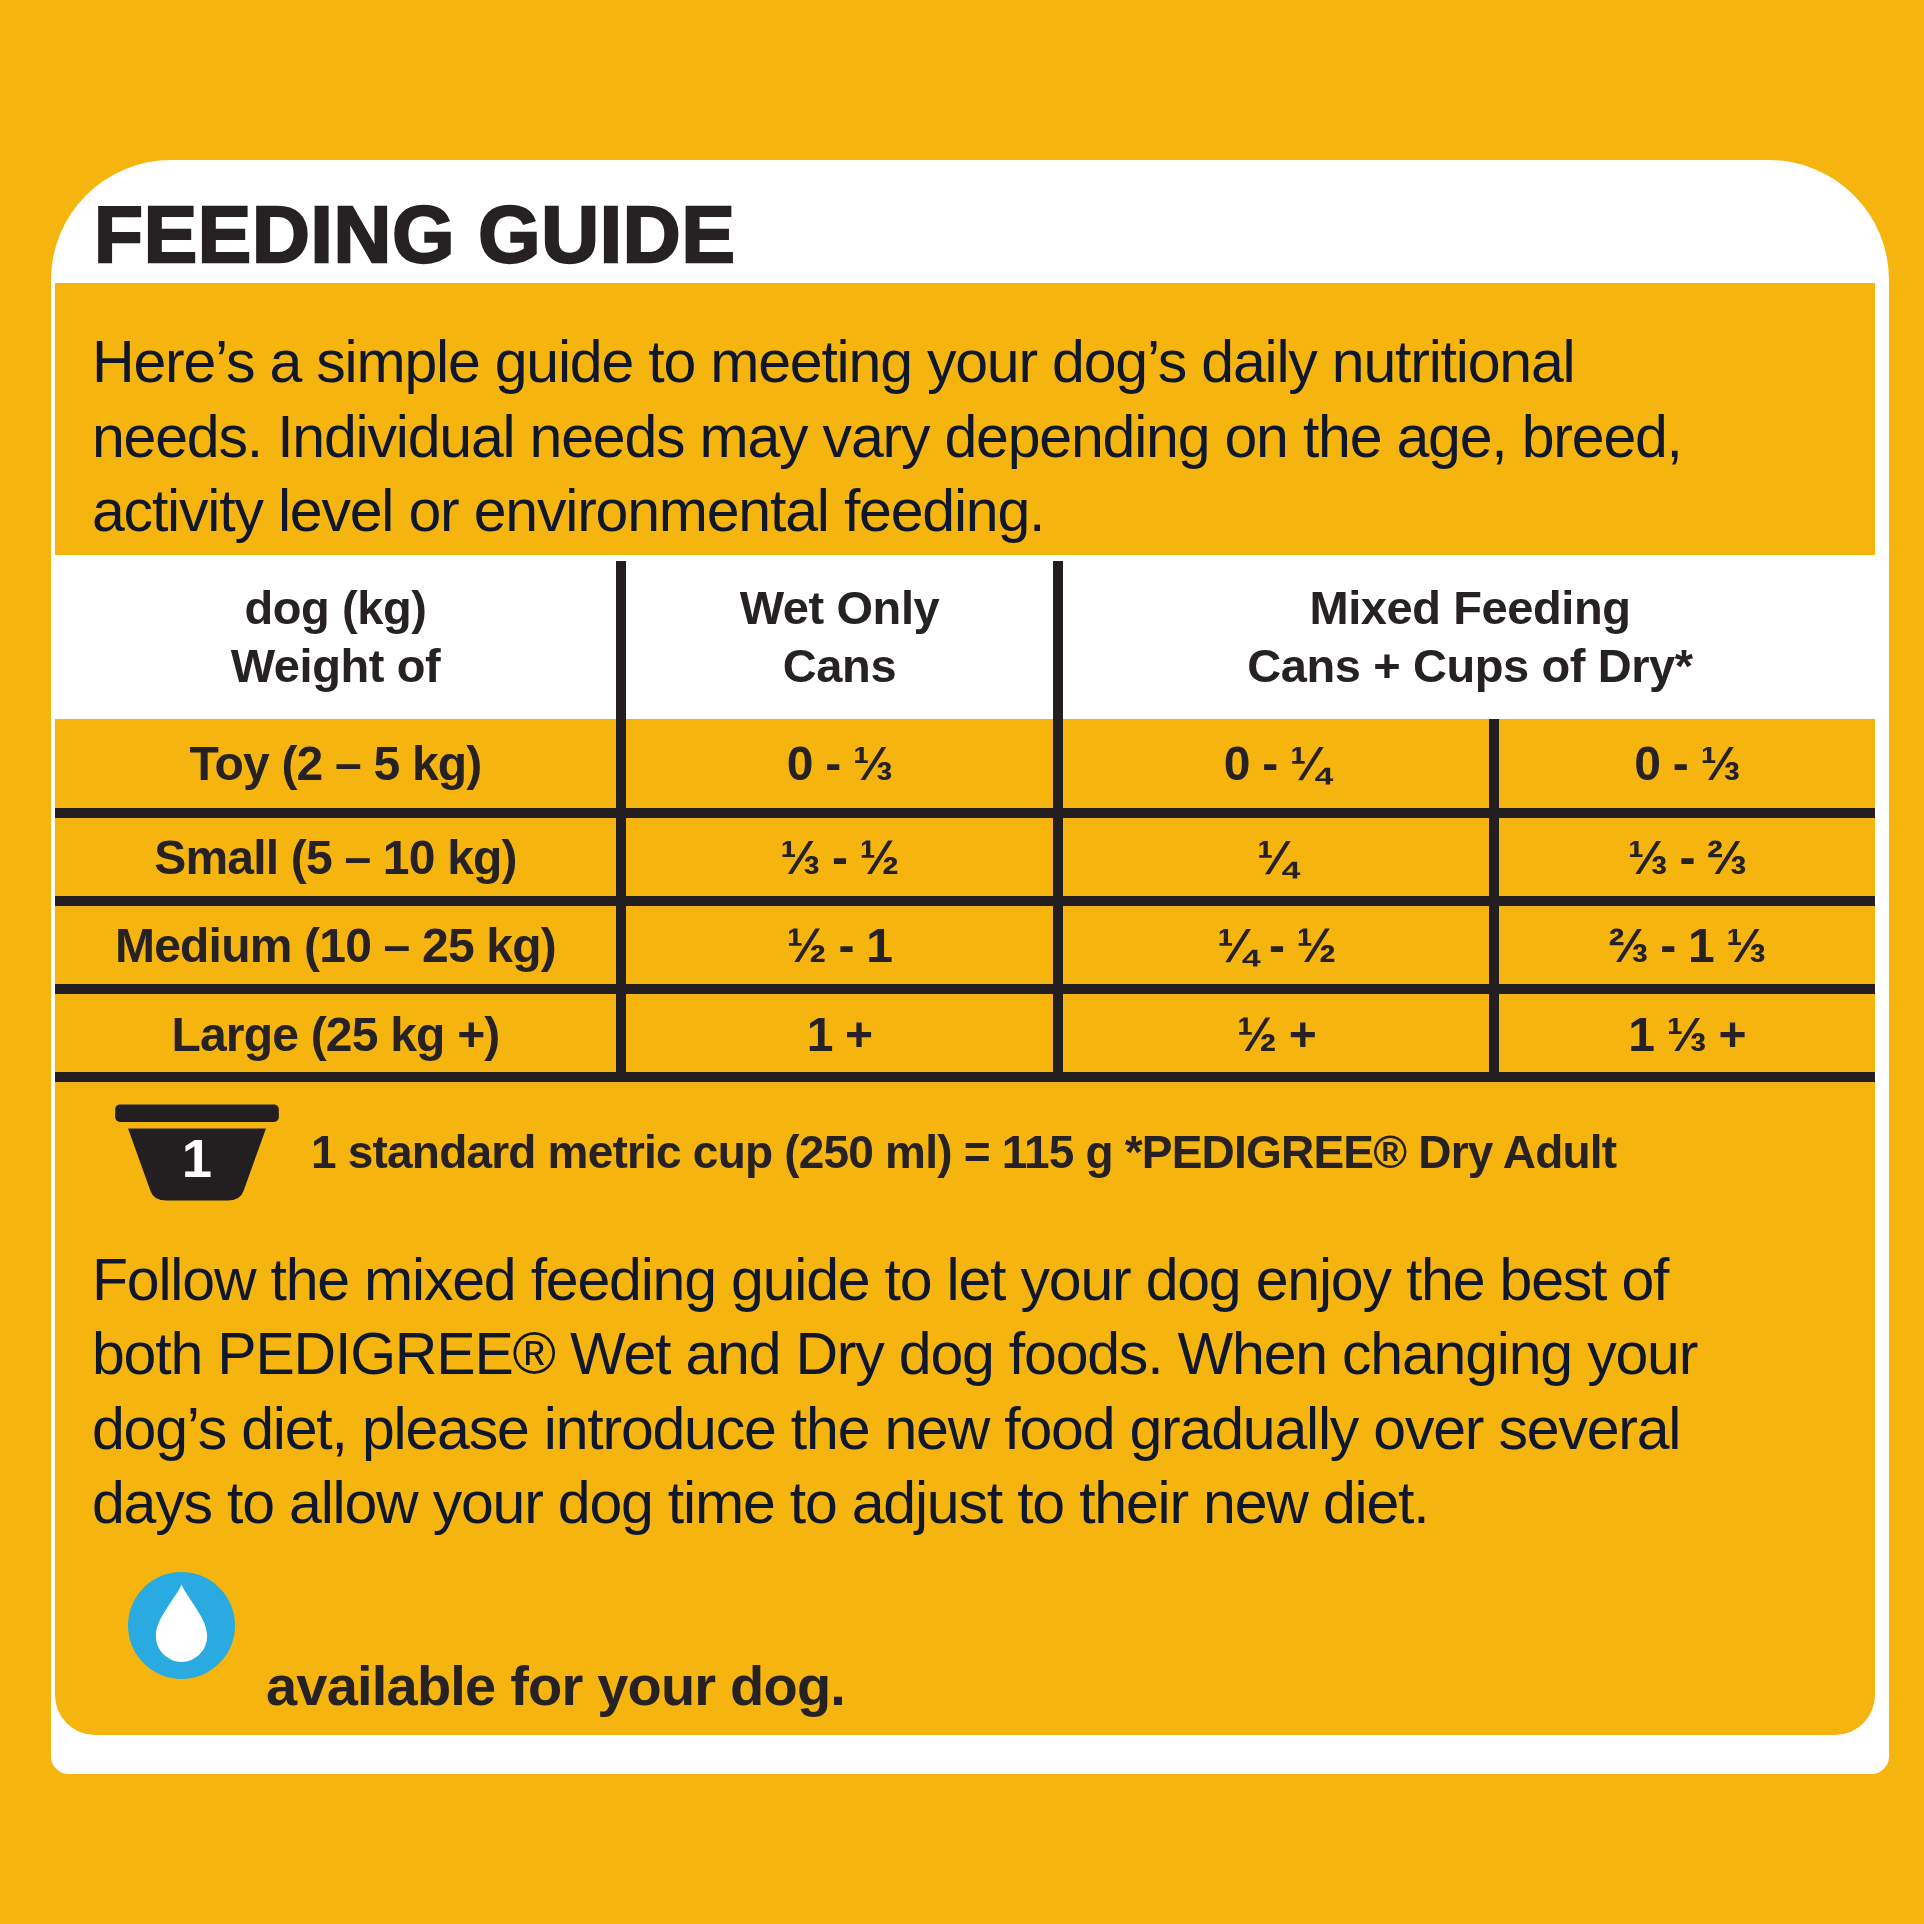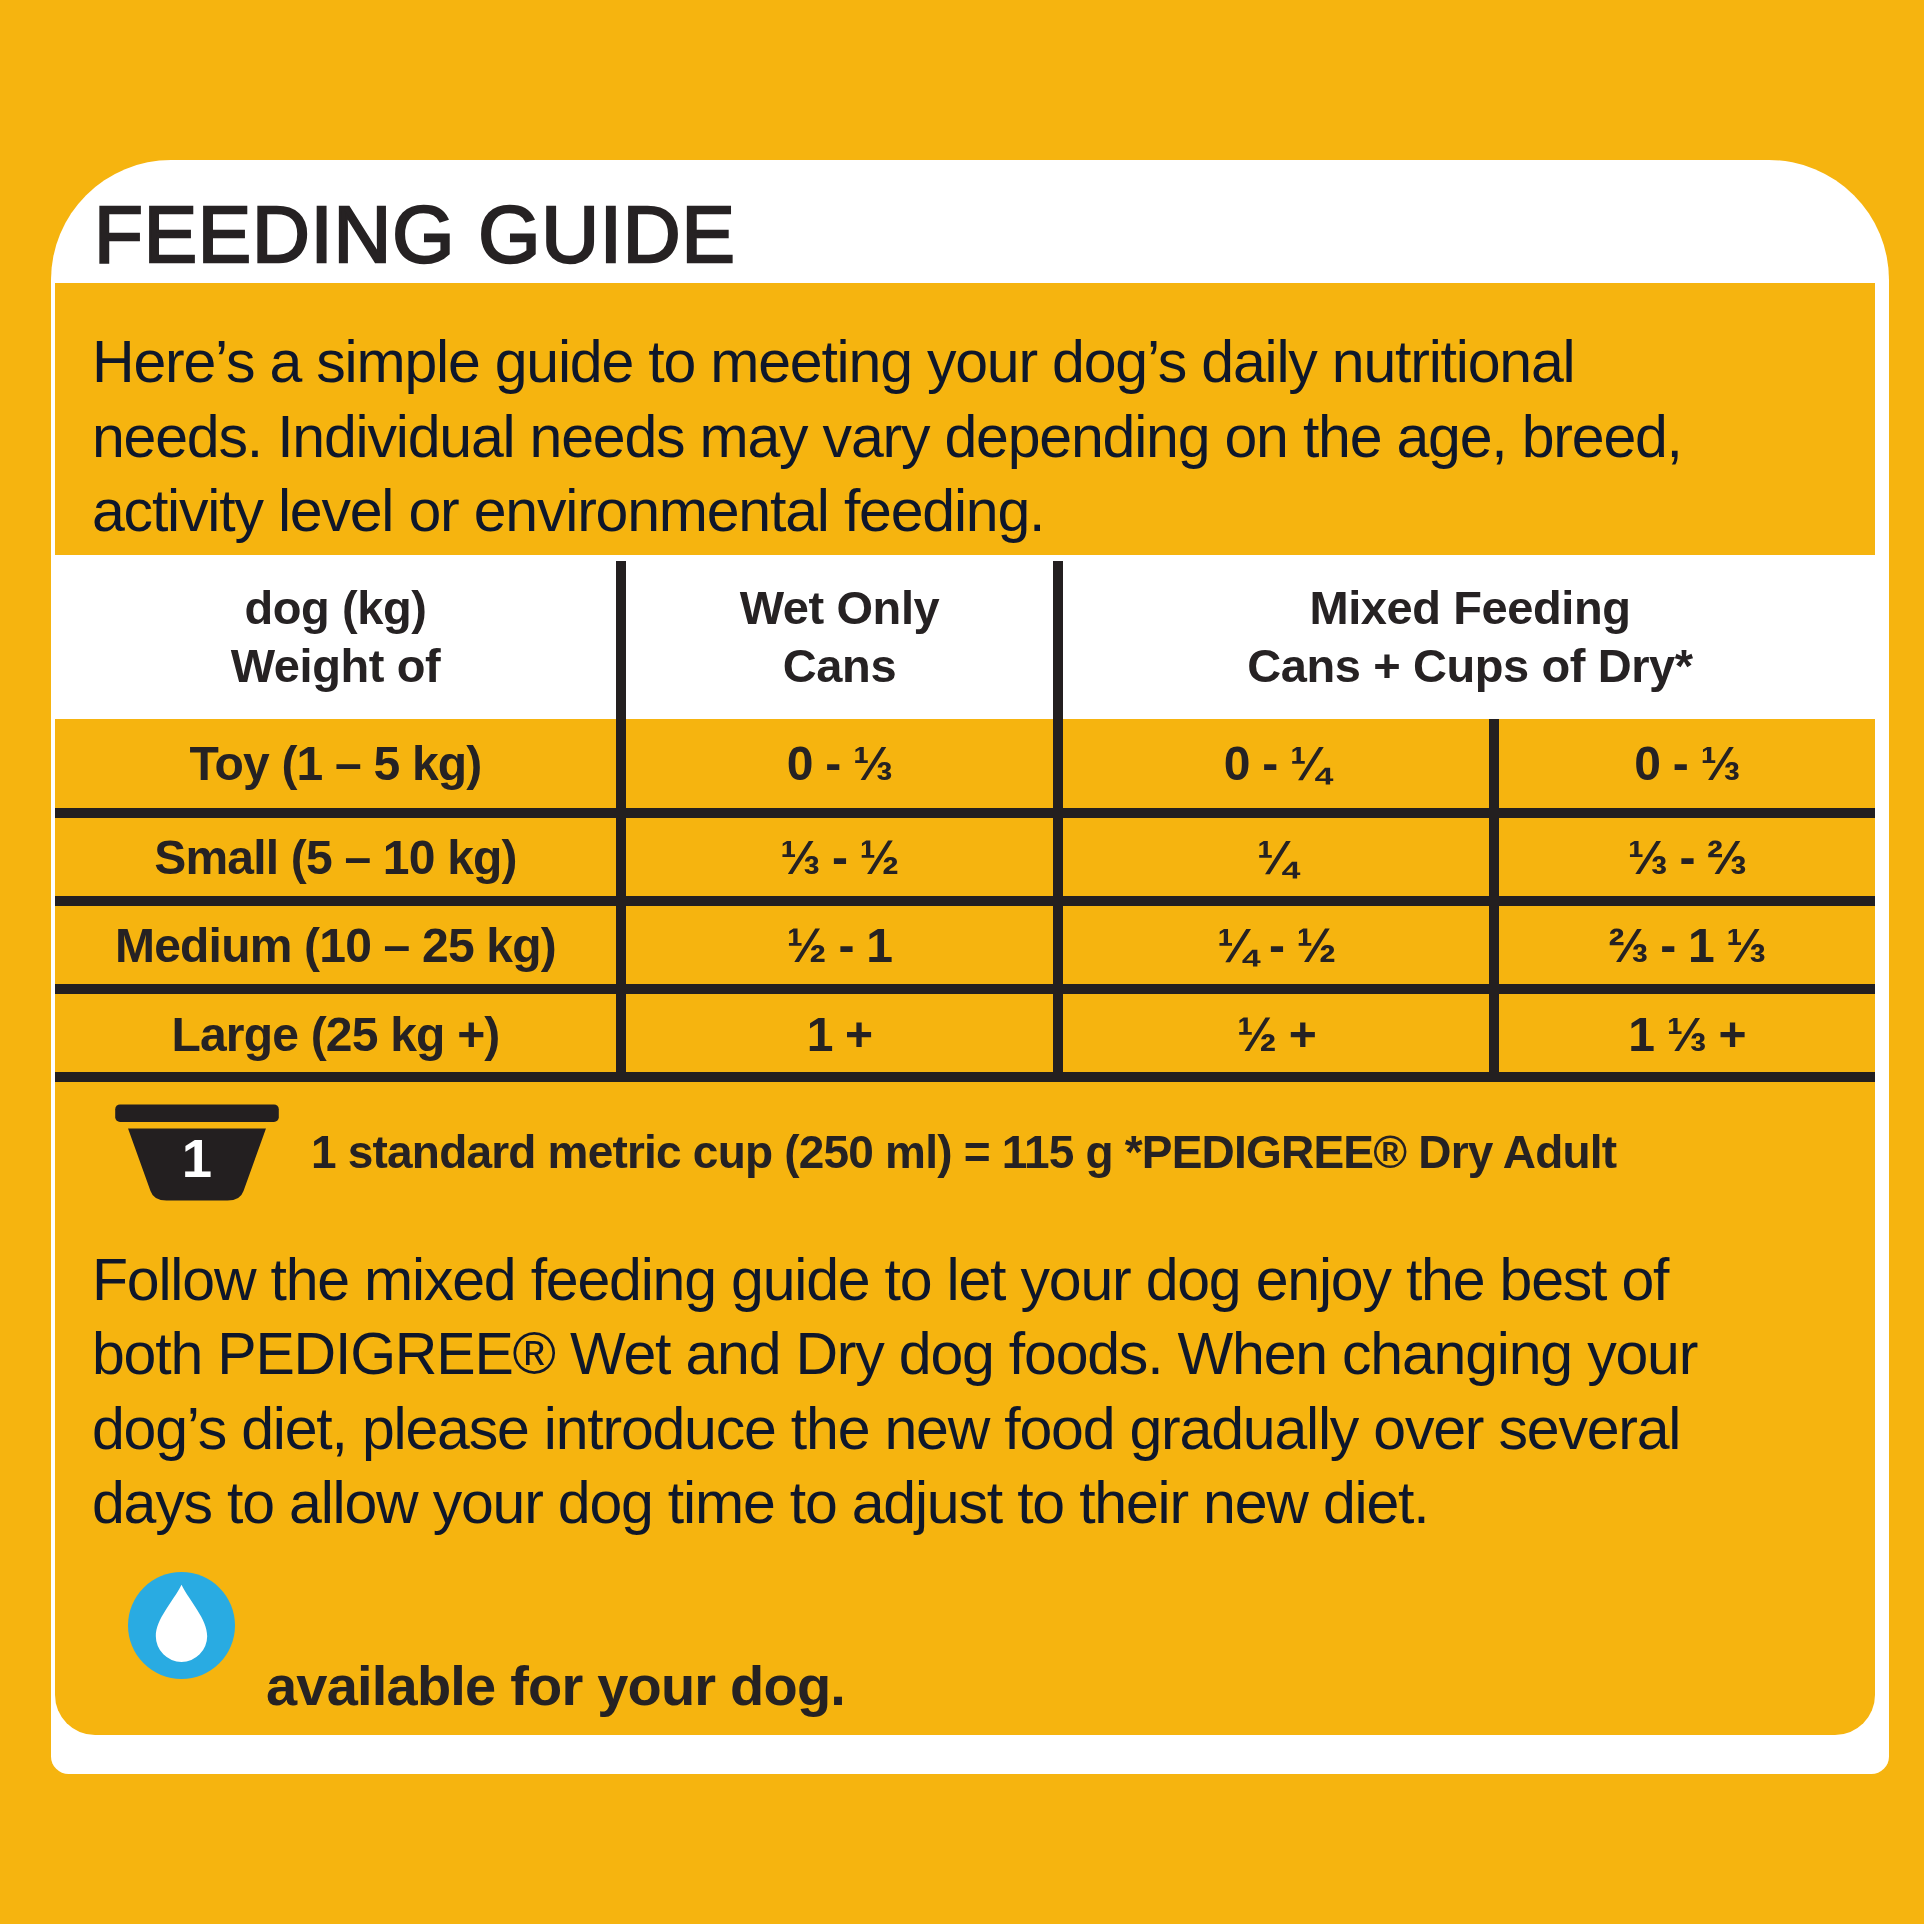--- a/index.html
+++ b/index.html
@@ -3,21 +3,21 @@
 <meta charset="utf-8">
 <style>
   html,body{margin:0;padding:0;}
   body{width:1925px;height:1925px;background:#F6B40F;overflow:hidden;
        font-family:"Liberation Sans", sans-serif;color:#272324;}
   .page{position:absolute;left:0;top:0;width:1925px;height:1925px;}
   .panel{position:absolute;left:51px;top:160px;width:1838px;height:1614px;
          background:#FFFFFF;border-radius:120px 120px 17.6px 17.6px;}
   .band{position:absolute;left:55px;top:283px;width:1820px;height:1452px;
         background:#F6B40F;border-radius:0 0 40px 40px;}
-  .title{position:absolute;left:94px;top:189px;font-size:80px;font-weight:normal;
+  .title{position:absolute;left:94px;top:189px;font-size:80px;font-weight:bold;
          letter-spacing:0.8px;color:#262223;-webkit-text-stroke:2.4px #262223;white-space:nowrap;}
   .para-line{position:absolute;left:92px;font-size:59px;font-weight:400;
              letter-spacing:-1.2px;color:#0f172a;white-space:nowrap;}
   .header-strip{position:absolute;left:51px;top:555px;width:1838px;height:164px;background:#FFFFFF;}
   .hcell{position:absolute;top:555px;height:164px;display:flex;flex-direction:column;
          justify-content:center;text-align:center;font-weight:bold;font-size:47px;
          line-height:58px;color:#262223;letter-spacing:-0.4px;}
   .hline{display:block;}
   .vline{position:absolute;width:10.4px;background:#231F20;}
   .hrule{position:absolute;left:55px;width:1820px;height:10.4px;background:#231F20;}
@@ -64,21 +64,21 @@
   </div>
 
   <div class="vline" style="left:616px;top:561px;height:521px"></div>
   <div class="vline" style="left:1053px;top:561px;height:521px"></div>
   <div class="vline" style="left:1489px;top:719px;height:363px"></div>
   <div class="hrule" style="top:808px"></div>
   <div class="hrule" style="top:896px"></div>
   <div class="hrule" style="top:984px"></div>
   <div class="hrule" style="top:1072px"></div>
 
-  <div class="cell c1 r1">Toy (1 – 5 kg)</div>
+  <div class="cell c1 r1">Toy (2 – 5 kg)</div>
   <div class="cell c2 r1">0 - ⅓</div>
   <div class="cell c3 r1">0 - ¼</div>
   <div class="cell c4 r1">0 - ⅓</div>
 
   <div class="cell c1 r2">Small (5 – 10 kg)</div>
   <div class="cell c2 r2">⅓ - ½</div>
   <div class="cell c3 r2">¼</div>
   <div class="cell c4 r2">⅓ - ⅔</div>
 
   <div class="cell c1 r3">Medium (10 – 25 kg)</div>

